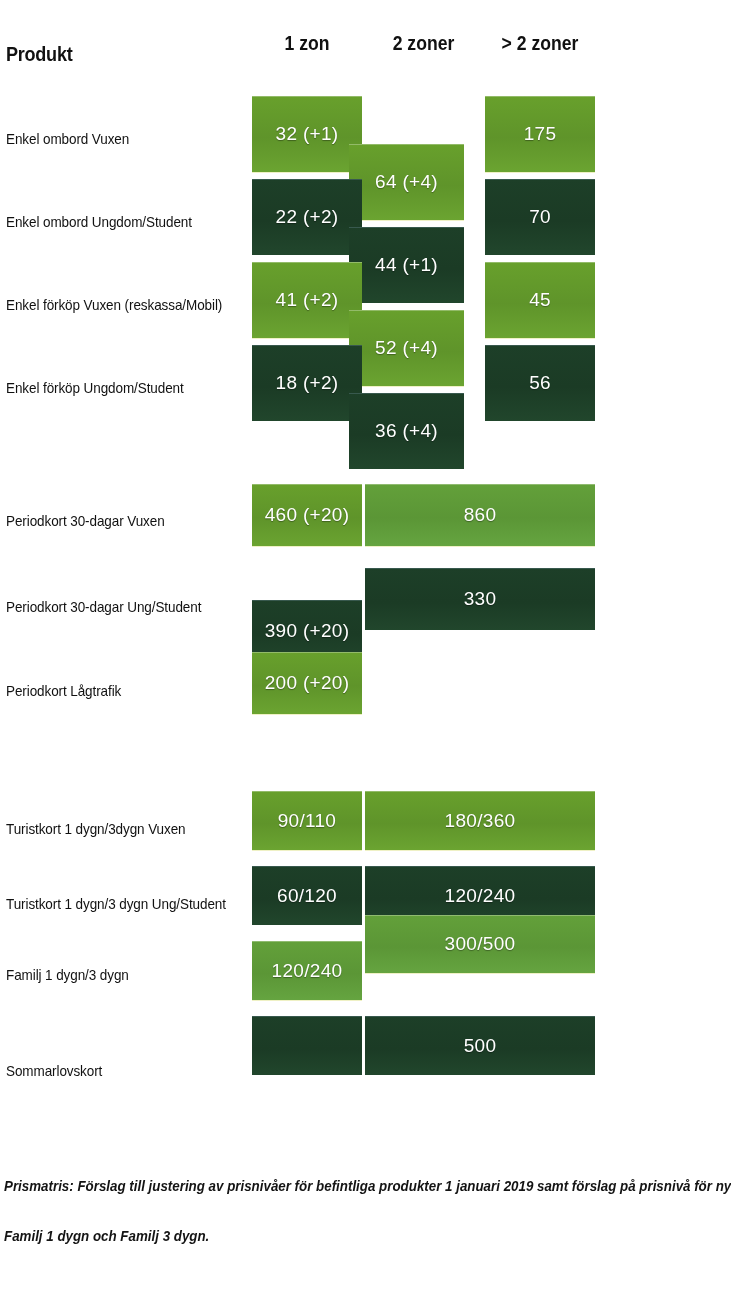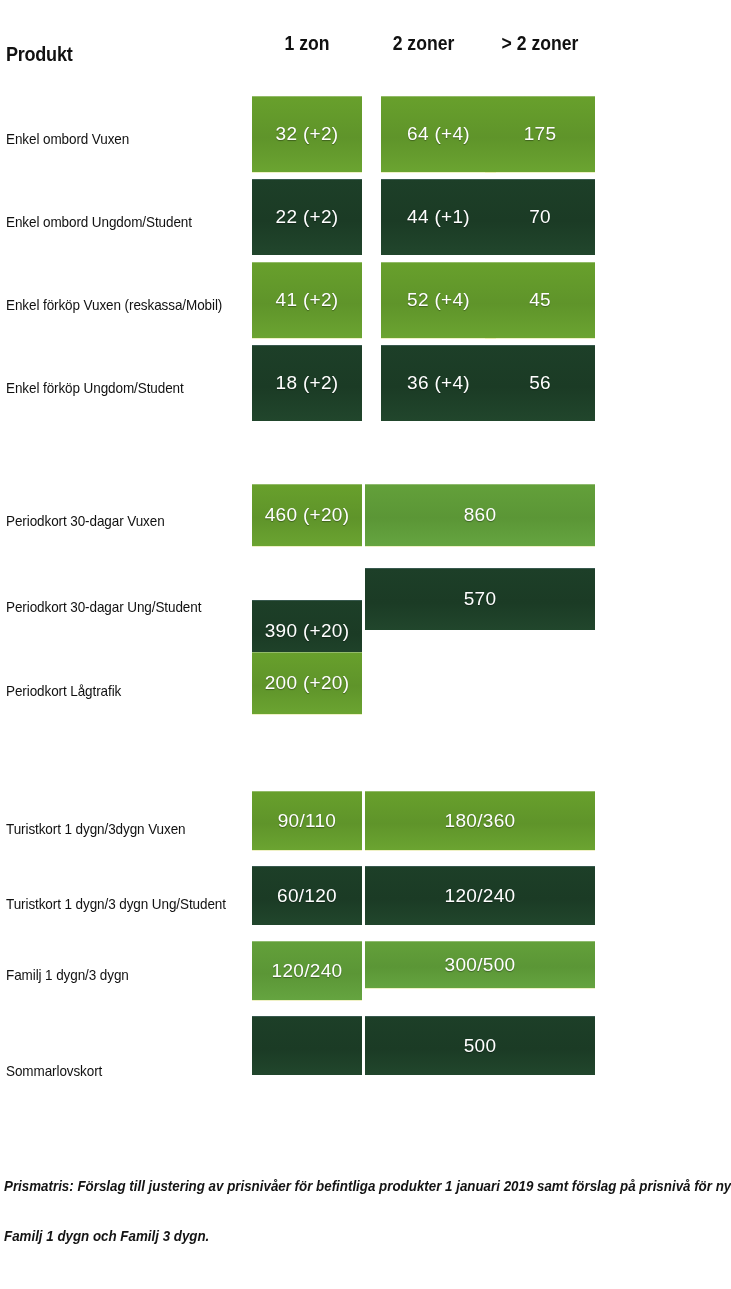--- a/index.html
+++ b/index.html
@@ -91,21 +91,21 @@
   .cell.light2 {
     background: linear-gradient(180deg, #63a03a 0%, #5b9636 55%, #65a440 100%);
     box-shadow: inset 0 1px 0 rgba(200,220,180,0.45),
                 0 1px 0 rgba(225,230,150,0.55);
   }
   .cell.dark {
     background: linear-gradient(180deg, #1d3f28 0%, #1b3b25 55%, #21462c 100%);
     box-shadow: inset 0 1px 0 rgba(120,150,170,0.30);
   }
   .cell.c1 { left: 252px; width: 110px; }
-  .cell.c2 { left: 381px; width: 115px; }
+  .cell.c2 { left: 349px; width: 115px; margin-top: 48px; }
   .cell.c3 { left: 485px; width: 110px; }
   .cell.c23 { left: 365px; width: 230px; }
 
   
   .caption {
     position: absolute;
     left: 4px;
     font-style: italic;
     font-size: 14.5px;
     font-weight: bold;
@@ -124,21 +124,21 @@
 
   <div class="header-row">
     <div class="produkt-head">Produkt</div>
     <div class="col-head c1">1 zon</div>
     <div class="col-head c2">2 zoner</div>
     <div class="col-head c3">&gt; 2 zoner</div>
   </div>
 
   <div class="row" style="top:0">
     <div class="row-label" style="top:130px">Enkel ombord Vuxen</div>
-    <div class="cell light c1" style="top:96px;height:76px">32 (+2)</div>
+    <div class="cell light c1" style="top:96px;height:76px">32 (+1)</div>
     <div class="cell light c2" style="top:96px;height:76px">64 (+4)</div>
     <div class="cell light c3" style="top:96px;height:76px">175</div>
   </div>
 
   <div class="row" style="top:0">
     <div class="row-label" style="top:213px">Enkel ombord Ungdom/Student</div>
     <div class="cell dark c1" style="top:179px;height:76px">22 (+2)</div>
     <div class="cell dark c2" style="top:179px;height:76px">44 (+1)</div>
     <div class="cell dark c3" style="top:179px;height:76px">70</div>
   </div>
@@ -159,21 +159,21 @@
 
   <div class="row" style="top:0">
     <div class="row-label" style="top:512px">Periodkort 30-dagar Vuxen</div>
     <div class="cell light c1" style="top:484px;height:62px">460 (+20)</div>
     <div class="cell light2 c23" style="top:484px;height:62px">860</div>
   </div>
 
   <div class="row" style="top:0">
     <div class="row-label" style="top:598px">Periodkort 30-dagar Ung/Student</div>
     <div class="cell dark c1" style="top:600px;height:62px">390 (+20)</div>
-    <div class="cell dark c23" style="top:568px;height:62px">570</div>
+    <div class="cell dark c23" style="top:568px;height:62px">330</div>
   </div>
 
   <div class="row" style="top:0">
     <div class="row-label" style="top:682px">Periodkort Lågtrafik</div>
     <div class="cell light c1" style="top:652px;height:62px">200 (+20)</div>
   </div>
 
   <div class="row" style="top:0">
     <div class="row-label" style="top:820px">Turistkort 1 dygn/3dygn Vuxen</div>
     <div class="cell light c1" style="top:791px;height:59px">90/110</div>
@@ -182,21 +182,21 @@
 
   <div class="row" style="top:0">
     <div class="row-label" style="top:895px">Turistkort 1 dygn/3 dygn Ung/Student</div>
     <div class="cell dark c1" style="top:866px;height:59px">60/120</div>
     <div class="cell dark c23" style="top:866px;height:59px">120/240</div>
   </div>
 
   <div class="row" style="top:0">
     <div class="row-label" style="top:966px">Familj 1 dygn/3 dygn</div>
     <div class="cell light2 c1" style="top:941px;height:59px">120/240</div>
-    <div class="cell light2 c23" style="top:941px;height:47px">300/500</div>
+    <div class="cell light2 c23" style="top:915px;height:58px">300/500</div>
   </div>
 
   <div class="row" style="top:0">
     <div class="row-label" style="top:1062px">Sommarlovskort</div>
     <div class="cell dark c1" style="top:1016px;height:59px"></div>
     <div class="cell dark c23" style="top:1016px;height:59px">500</div>
   </div>
 
   <div class="caption l1">Prismatris: Förslag till justering av prisnivåer för befintliga produkter 1 januari 2019 samt förslag på prisnivå för nya produkter</div>
   <div class="caption l2">Familj 1 dygn och Familj 3 dygn.</div>

